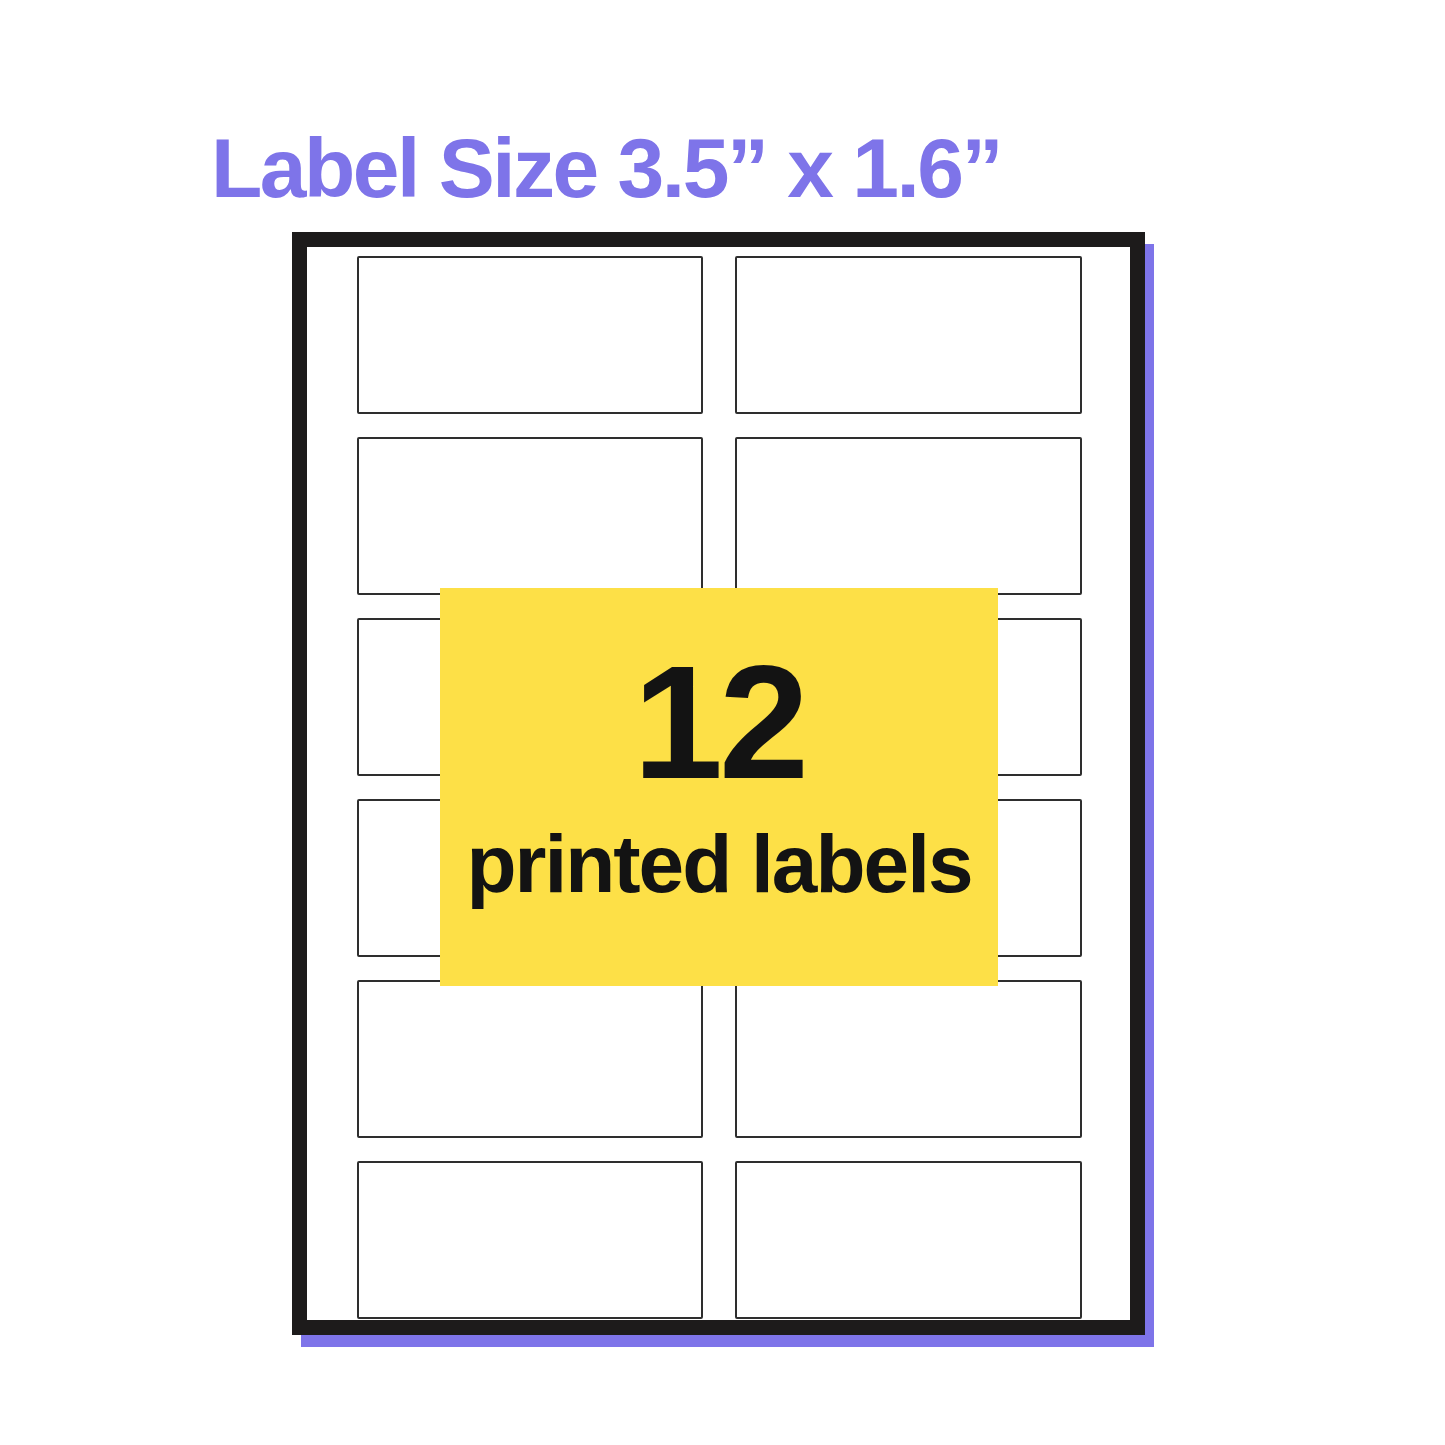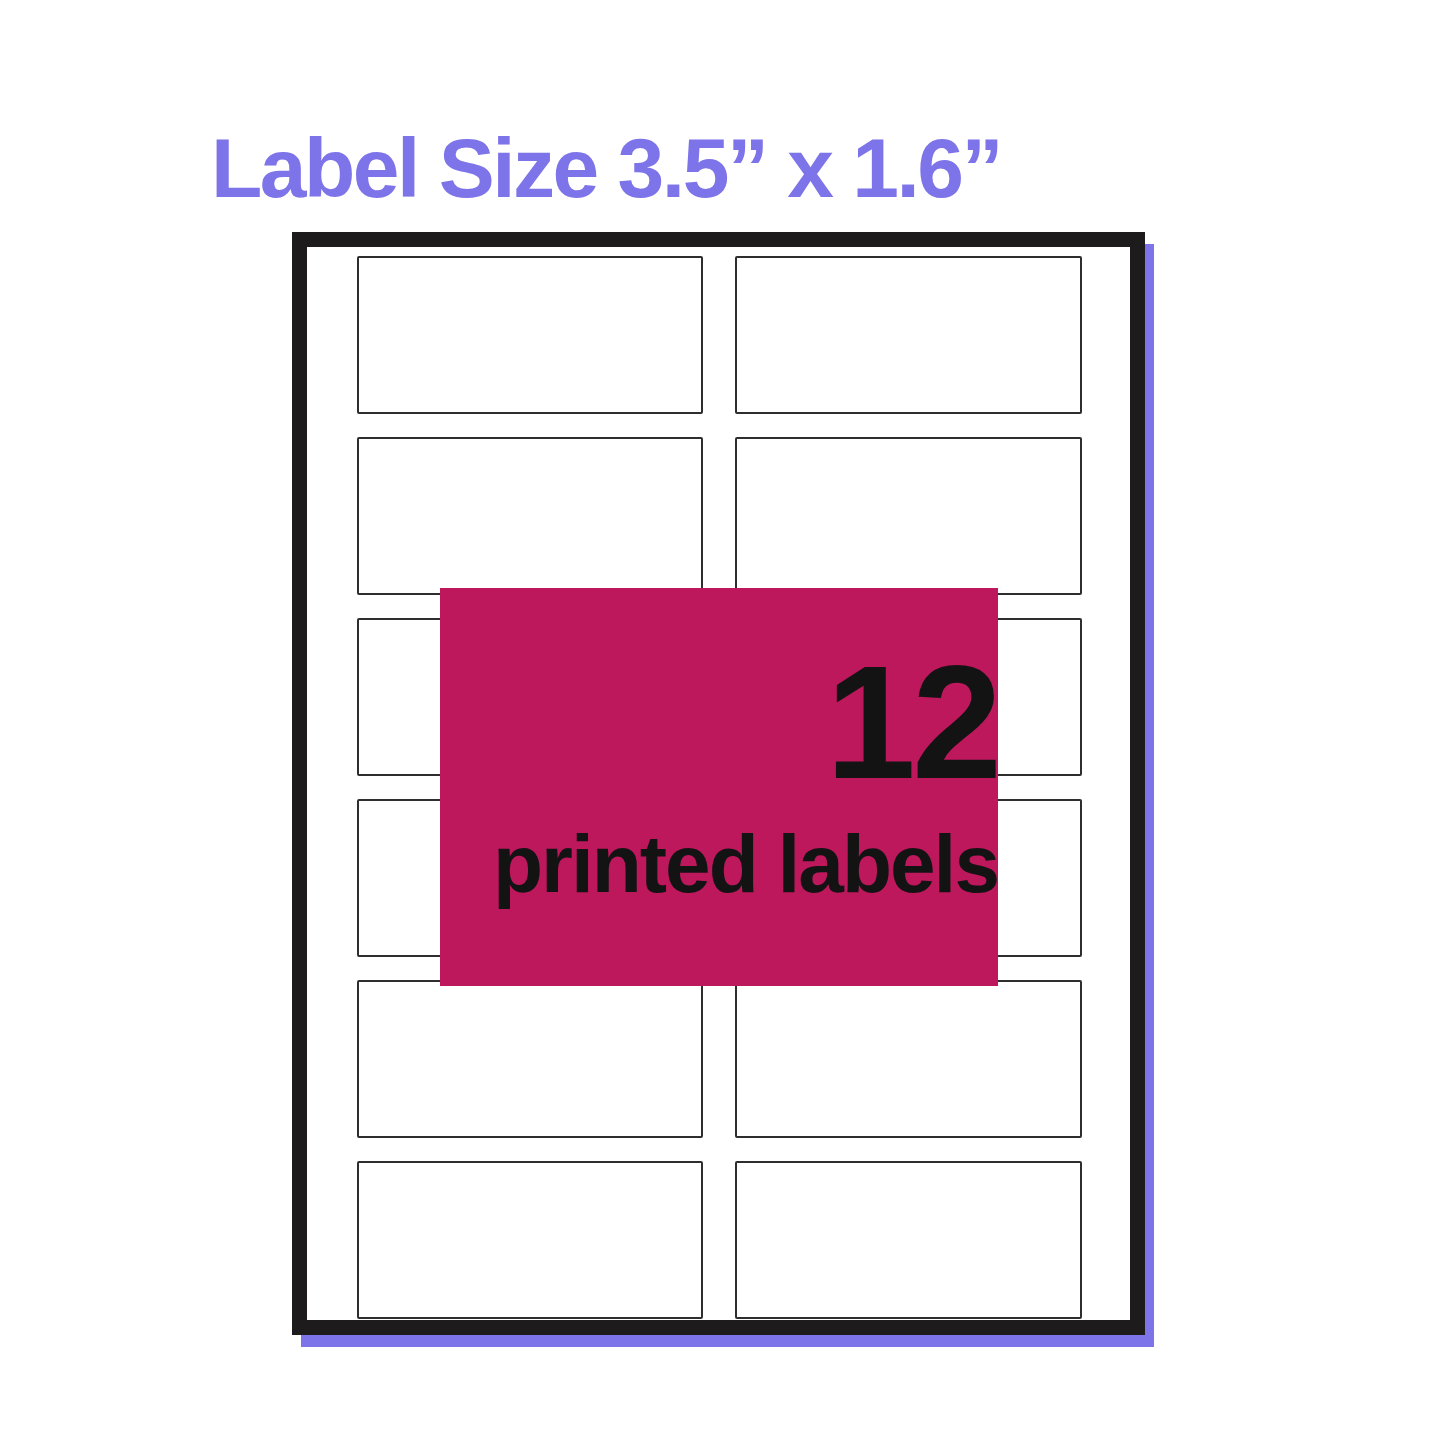--- a/index.html
+++ b/index.html
@@ -54,25 +54,25 @@
     border: 2px solid var(--label-outline, #2e2e2e);
     border-radius: 2px;
     background: transparent;
   }
   .callout {
     position: absolute;
     left: 133px;
     top: 341px;
     width: 558px;
     height: 398px;
-    background: #be185d;
+    background: #fde047;
     z-index: 2;
     display: flex;
     flex-direction: column;
-    align-items: flex-end;
+    align-items: center;
     justify-content: center;
     text-align: center;
     color: var(--text, #131313);
   }
   .callout-count {
     font-size: 162px;
     font-weight: 800;
     line-height: 0.78;
     letter-spacing: -4px;
     margin-bottom: 28px;

